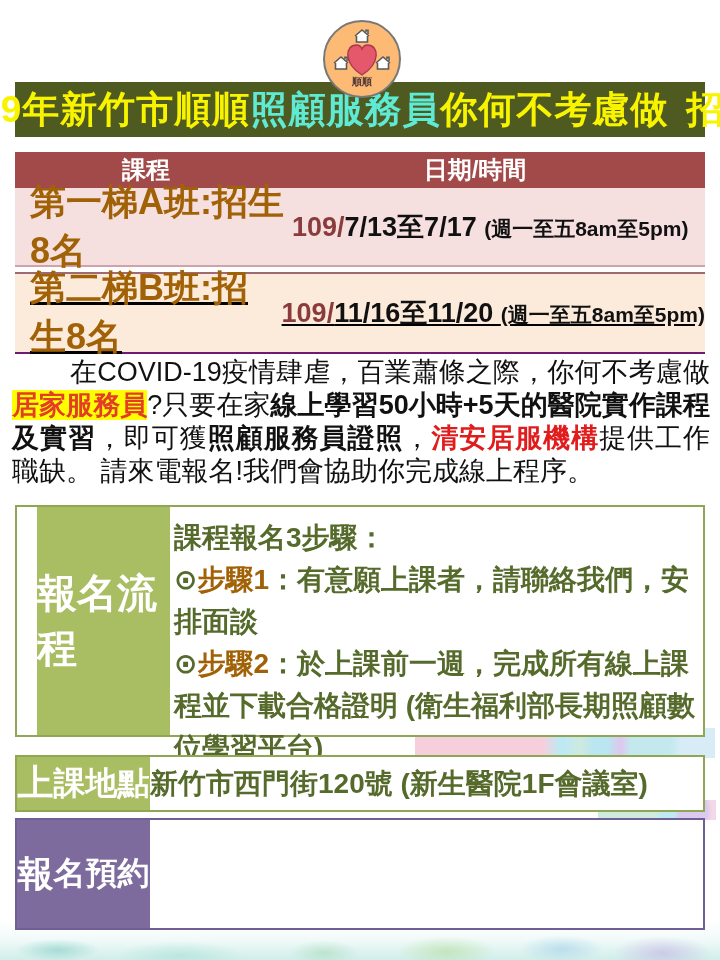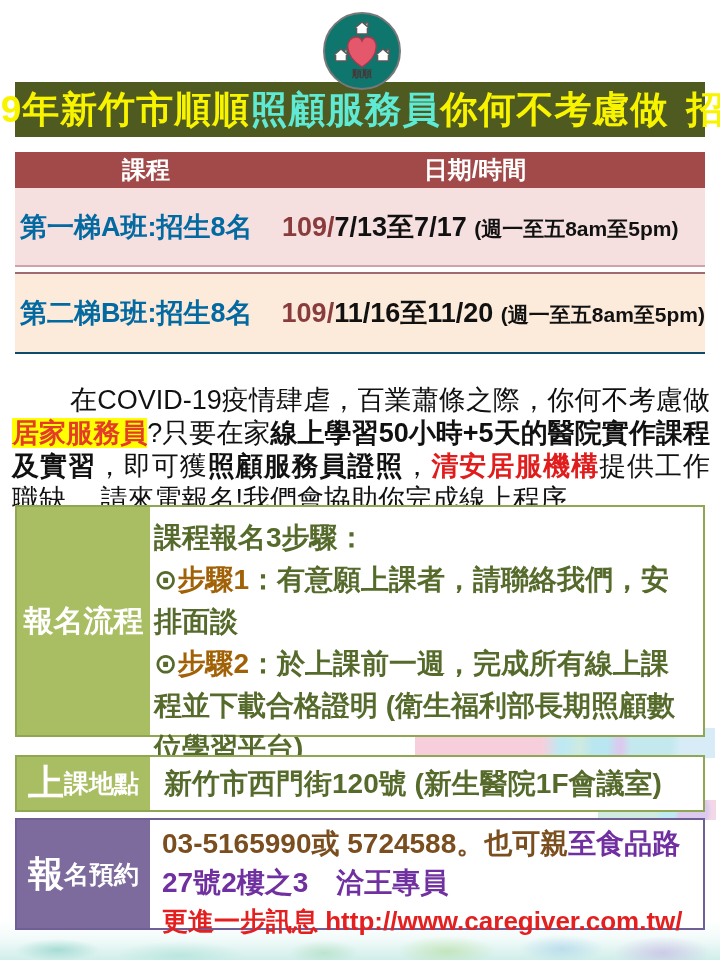--- a/index.html
+++ b/index.html
@@ -1,67 +1,67 @@
 <!DOCTYPE html>
 <html><head>
 <meta charset="utf-8">
 <style>
   html,body{margin:0;padding:0;background:#fff;}
   .page{position:relative;width:720px;height:960px;background:#fff;overflow:hidden;
         font-family:"Liberation Sans","DejaVu Sans",sans-serif;}
   
-  .logo{position:absolute;left:323px;top:12px;width:74px;height:74px;border:2px solid #787878;
-        border-radius:50%;background:#0f766e;z-index:3;}
+  .logo{position:absolute;left:323px;top:20px;width:74px;height:74px;border:2px solid #787878;
+        border-radius:50%;background:#fdba74;z-index:3;}
   .logo svg{display:block;width:100%;height:100%;}
   
   .banner{position:absolute;left:15px;top:82px;width:690px;height:55px;background:#4e5a1f;
           display:flex;align-items:center;justify-content:center;white-space:nowrap;
           font-size:37px;font-weight:700;letter-spacing:1px;z-index:2;}
   .banner .yel{color:#f8f400;}
   .banner .org{color:#5eead4;}
   .banner .gap{margin-left:18px;}
   
   .tbl{position:absolute;left:15px;top:152px;width:690px;z-index:2;}
   .tbl-head{display:flex;height:36px;background:#a24a4a;color:#fff;font-weight:700;font-size:24px;}
   .tbl-head .h1{width:262px;display:flex;align-items:center;justify-content:center;}
   .tbl-head .h2{flex:1;display:flex;align-items:center;justify-content:center;padding-right:32px;}
   .t-row{display:flex;align-items:center;}
   .t-row.r1{height:77px;background:#f5dfdf;border-bottom:2px solid #cfa3ab;}
   .t-div{height:5px;background:#fff;border-bottom:2px solid #a06a72;}
-  .t-row.r2{height:78px;background:#fcebdb;border-bottom:2px solid #0c4a6e;}
-  .t-course{width:262px;padding-left:5px;font-size:27px;font-weight:700;color:#0369a1;}
+  .t-row.r2{height:78px;background:#fcebdb;border-bottom:2px solid #701a75;text-decoration:underline;}
+  .t-course{width:262px;padding-left:15px;font-size:36px;font-weight:700;color:#a16207;}
   .t-date{flex:1;font-size:27px;font-weight:700;color:#111;white-space:nowrap;}
   .t-date .yr{color:#8a3c3c;}
   .t-date .note{font-size:21px;}
   
-  .intro{position:absolute;left:12px;top:384px;width:698px;font-size:27px;line-height:33px;
+  .intro{position:absolute;left:12px;top:356px;width:698px;font-size:27px;line-height:33px;
          color:#111;text-indent:58px;z-index:2;text-align:justify;}
   .intro .hl{background:#ffff00;color:#e33c28;font-weight:700;}
   .intro .b{font-weight:700;}
   .intro .rb{color:#e01c1c;font-weight:700;}
   
   .fbox{position:absolute;left:15px;width:690px;display:flex;background:#fff;z-index:2;box-sizing:border-box;}
   .fbox .lbl{width:133px;display:flex;align-items:center;justify-content:center;color:#fff;
              font-weight:700;flex-shrink:0;}
   .green-border{border:2px solid #8fa653;}
   .purple-border{border:2px solid #6f5f96;}
   .green-lbl{background:#a9bd62;}
   .purple-lbl{background:#7e6b9d;}
   .big-ch{font-size:36px;}
-  .small-ch{font-size:25px;}
+  .small-ch{font-size:32px;}
   
   .process{top:505px;height:232px;}
-  .process .lbl{font-size:30px;}
+  .process .lbl{font-size:40px;margin-left:20px;}
   .process .content{flex:1;padding:10px 6px 0 4px;color:#566b2b;font-size:28px;font-weight:700;
                     line-height:42px;}
   .process .content p{margin:0;}
   .process .red{color:#a16207;}
   
   .location{top:755px;height:57px;}
-  .location .content{flex:1;display:flex;align-items:center;padding-left:14px;color:#566b2b;
+  .location .content{flex:1;display:flex;align-items:center;color:#566b2b;
                      font-size:28px;font-weight:700;}
   
   .contact{top:818px;height:112px;}
   .contact .content{flex:1;padding:6px 4px 0 12px;font-weight:700;line-height:35px;}
   .contact .brown{color:#7a4e1f;font-size:28px;}
   .contact .purple{color:#7030a0;font-size:28px;}
   .contact .url{color:#e41f1f;font-size:26px;display:block;}
   
   .deco{position:absolute;z-index:1;}
   .blob-cluster-1{left:415px;top:728px;width:300px;height:30px;
@@ -165,16 +165,15 @@
         <span class="small-ch">課地點</span>
       </div>
     <div class="content">新竹市西門街120號 (新生醫院1F會議室)</div>
   </div>
 
   <div class="fbox contact purple-border">
     <div class="lbl purple-lbl">
         <span class="big-ch">報</span>
         <span class="small-ch">名預約</span>
       </div>
-    <div class="content"><span class="brown">03-5165990或 5724588。也可親</span><span class="purple">至食品路27號2樓之3　洽王專員</span><span class="url">更進一步訊息 http://www.caregiver.com.tw/</span></div>
   </div>
 
 </div>
 
 </body></html>

